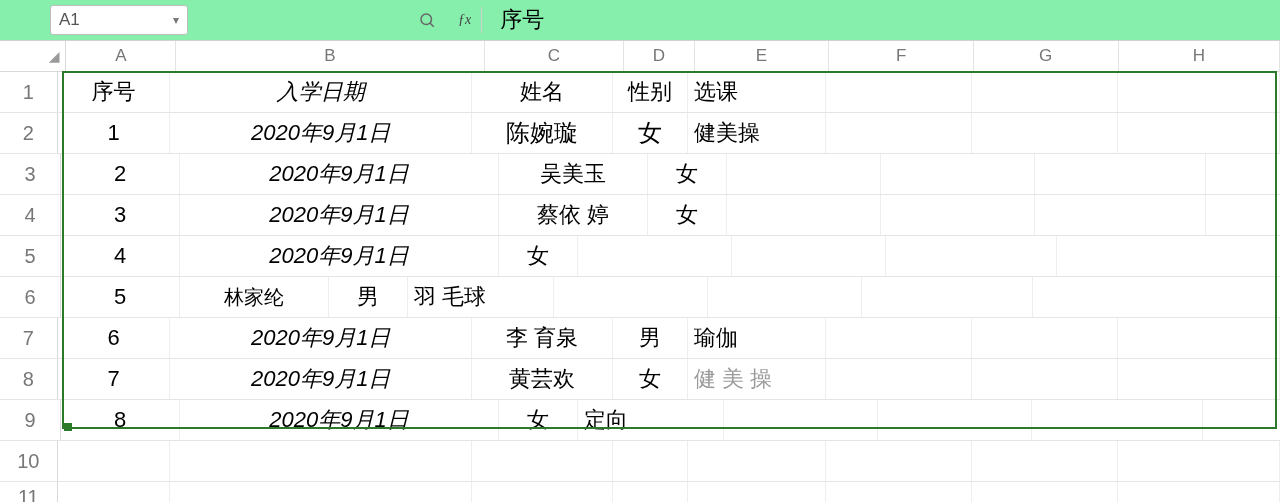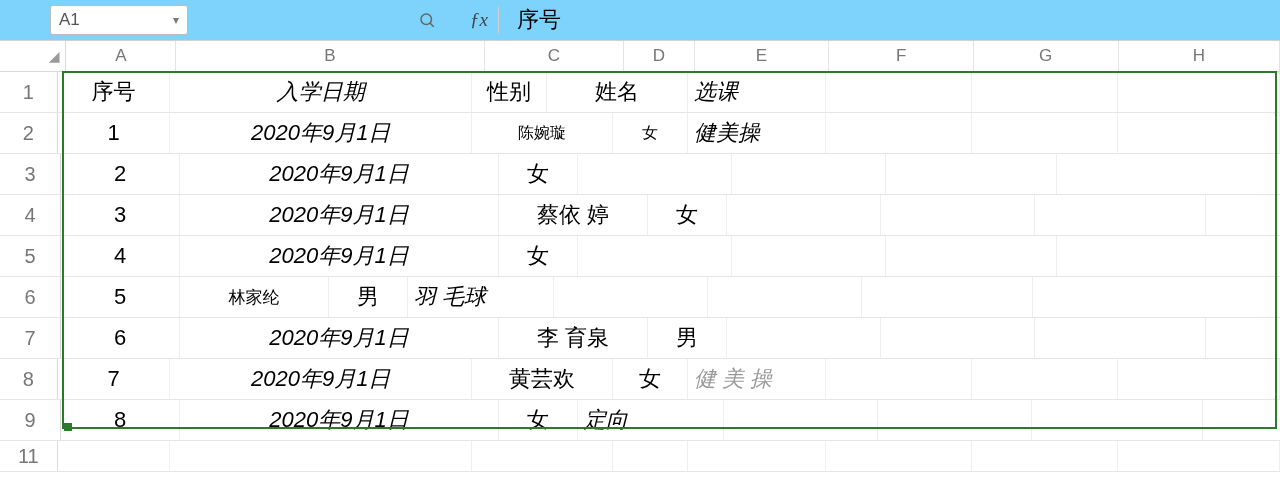--- a/index.html
+++ b/index.html
@@ -13,21 +13,21 @@
     color: #000;
   }
 
   
   .formula-bar {
     height: 40px;
     border-bottom: 1px solid #d0d0d0;
     display: flex;
     align-items: center;
     padding-left: 50px;
-    background: #7dd3fc;
+    background: #86efac;
   }
   .name-box {
     width: 120px;
     height: 28px;
     border: 1px solid #bdbdbd;
     border-radius: 3px;
     display: flex;
     align-items: center;
     padding: 0 8px;
     font-size: 17px;
@@ -44,23 +44,22 @@
     align-items: center;
     gap: 22px;
     margin-left: 230px;
     color: #666;
     font-size: 18px;
   }
   .fb-icons span { display:inline-flex; align-items:center; }
   .fx {
     font-style: italic;
     font-family: Georgia, serif;
-    font-size: 19px;
+    font-size: 14px;
     color: #444;
-    margin-left: 12px;
   }
   .fb-divider {
     width: 1px;
     height: 26px;
     background: #d0d0d0;
     margin: 0 4px 0 10px;
   }
   .formula-value {
     margin-left: 14px;
     font-size: 22px;
@@ -131,25 +130,25 @@
     font-size: 22px;
     color:#000;
     padding: 0 4px;
     overflow:hidden;
     white-space:nowrap;
   }
   .c-A.cell { justify-content:center; }
   .c-B.cell { justify-content:center;font-style:italic; }
   .c-C.cell { justify-content:center; }
   .c-D.cell { justify-content:center; }
-  .c-E.cell { justify-content:flex-start; padding-left:6px;font-style:italic; }
+  .c-E.cell { justify-content:flex-start; padding-left:6px; }
 
   .row.r2 .c-C.cell,
-  .row.r2 .c-D.cell { font-size:16px; }
-  .row.r6 .c-C.cell { font-size:17px; }
+  .row.r2 .c-D.cell { font-size:24px; }
+  .row.r6 .c-C.cell { font-size:20px; }
   .row.r8 .c-E.cell { color:#9a9a9a; letter-spacing:6px; }
 
   
   .selection-outline {
     position:absolute;
     border: 2px solid #2a7a2a;
     pointer-events:none;
     left: 62px;   
     top: 30px;    
     width: 1215px;
@@ -197,22 +196,22 @@
     <div class="ch c-G">G</div>
     <div class="ch c-H">H</div>
   </div>
 
   <div class="rows">
 
     <div class="row r1">
       <div class="rh">1</div>
       <div class="cell c-A">序号</div>
       <div class="cell c-B">入学日期</div>
+      <div class="cell c-C">姓名</div>
       <div class="cell c-D">性别</div>
-      <div class="cell c-C">姓名</div>
       <div class="cell c-E">选课</div>
       <div class="cell c-F"></div>
       <div class="cell c-G"></div>
       <div class="cell c-H"></div>
     </div>
 
     <div class="row r2">
       <div class="rh">2</div>
       <div class="cell c-A">1</div>
       <div class="cell c-B">2020年9月1日</div>
@@ -221,20 +220,21 @@
       <div class="cell c-E">健美操</div>
       <div class="cell c-F"></div>
       <div class="cell c-G"></div>
       <div class="cell c-H"></div>
     </div>
 
     <div class="row r3">
       <div class="rh">3</div>
       <div class="cell c-A">2</div>
       <div class="cell c-B">2020年9月1日</div>
+      <div class="cell c-C">吴美玉</div>
       <div class="cell c-D">女</div>
       <div class="cell c-F"></div>
       <div class="cell c-G"></div>
       <div class="cell c-H"></div>
     </div>
 
     <div class="row r4">
       <div class="rh">4</div>
       <div class="cell c-A">3</div>
       <div class="cell c-B">2020年9月1日</div>
@@ -265,20 +265,21 @@
       <div class="cell c-G"></div>
       <div class="cell c-H"></div>
     </div>
 
     <div class="row r7">
       <div class="rh">7</div>
       <div class="cell c-A">6</div>
       <div class="cell c-B">2020年9月1日</div>
       <div class="cell c-C">李 育泉</div>
       <div class="cell c-D">男</div>
+      <div class="cell c-E">瑜伽</div>
       <div class="cell c-F"></div>
       <div class="cell c-G"></div>
       <div class="cell c-H"></div>
     </div>
 
     <div class="row r8">
       <div class="rh">8</div>
       <div class="cell c-A">7</div>
       <div class="cell c-B">2020年9月1日</div>
       <div class="cell c-C">黄芸欢</div>
@@ -293,20 +294,31 @@
       <div class="rh">9</div>
       <div class="cell c-A">8</div>
       <div class="cell c-B">2020年9月1日</div>
       <div class="cell c-D">女</div>
       <div class="cell c-E">定向</div>
       <div class="cell c-F"></div>
       <div class="cell c-G"></div>
       <div class="cell c-H"></div>
     </div>
 
+    <div class="row r10">
+      <div class="rh">10</div>
+      <div class="cell c-A"></div>
+      <div class="cell c-B"></div>
+      <div class="cell c-C"></div>
+      <div class="cell c-D"></div>
+      <div class="cell c-E"></div>
+      <div class="cell c-F"></div>
+      <div class="cell c-G"></div>
+      <div class="cell c-H"></div>
+    </div>
 
     <div class="row r11" style="height:30px">
       <div class="rh">11</div>
       <div class="cell c-A"></div>
       <div class="cell c-B"></div>
       <div class="cell c-C"></div>
       <div class="cell c-D"></div>
       <div class="cell c-E"></div>
       <div class="cell c-F"></div>
       <div class="cell c-G"></div>

